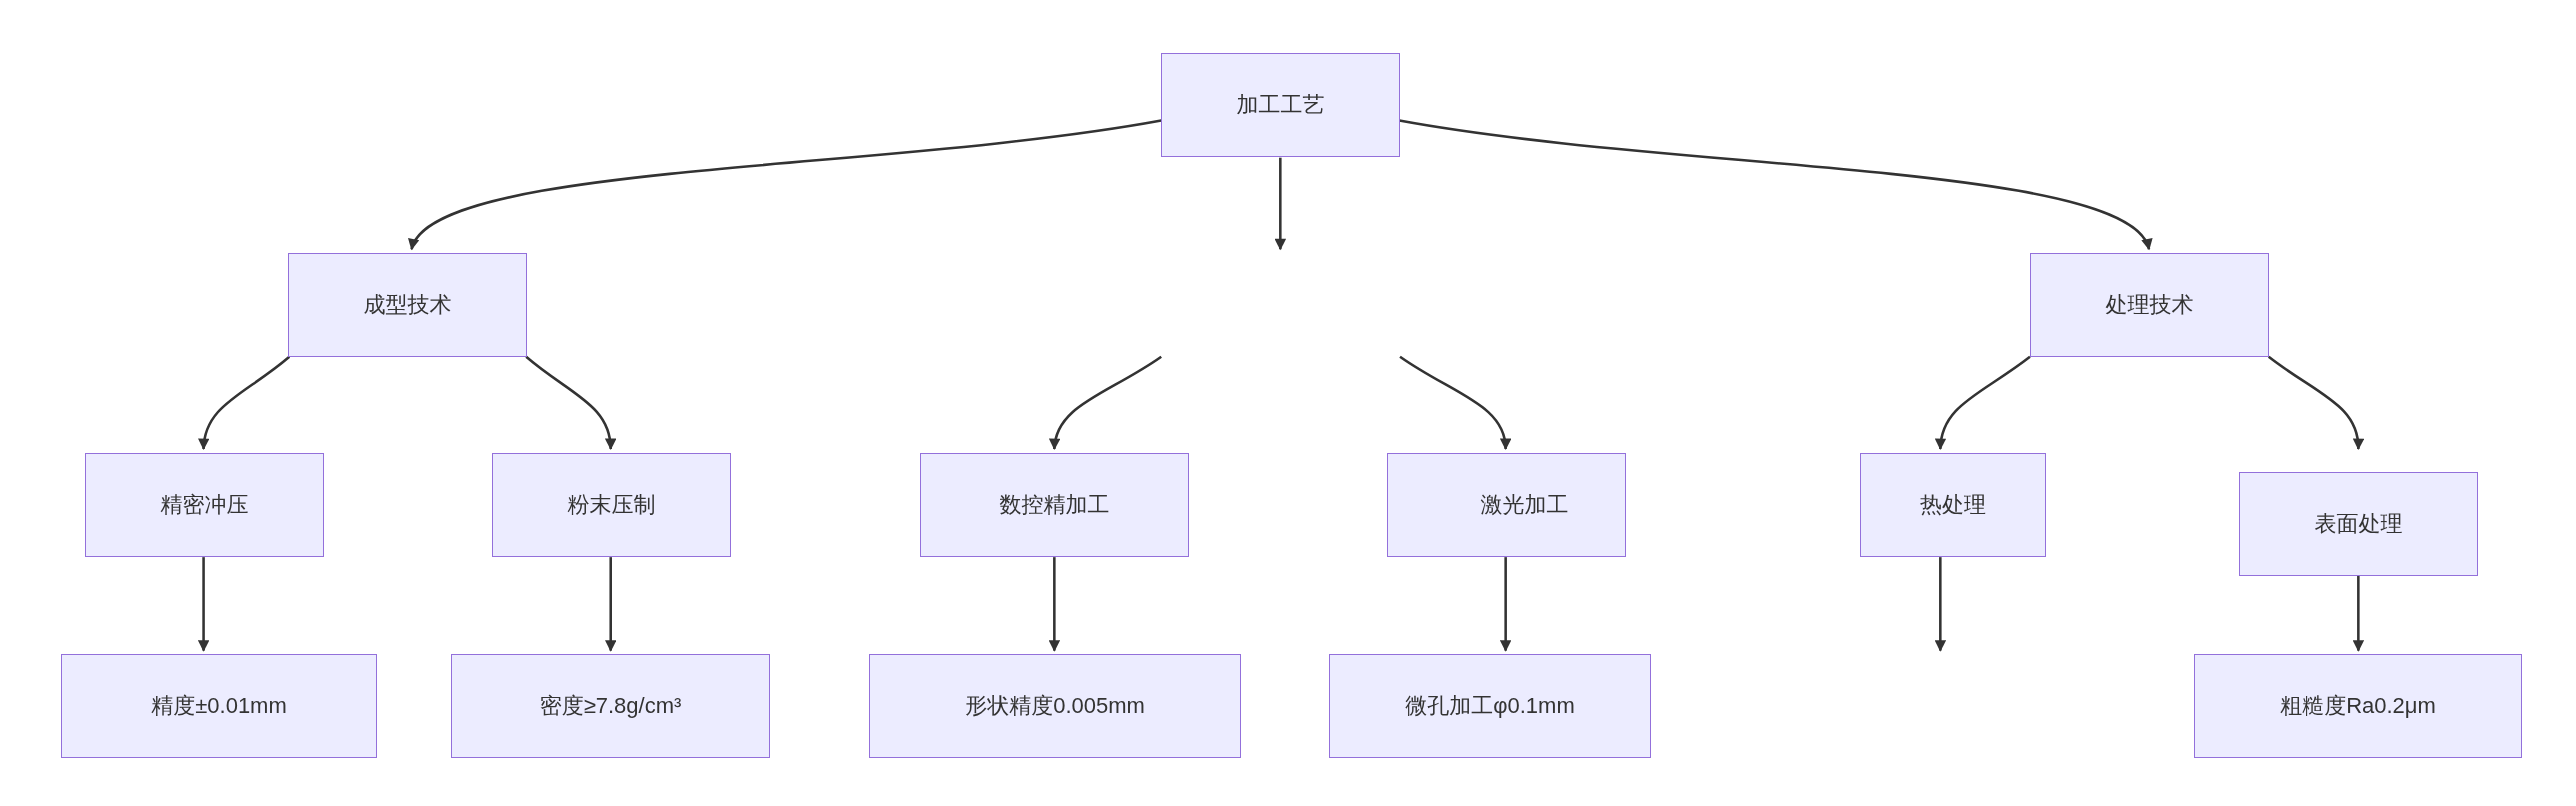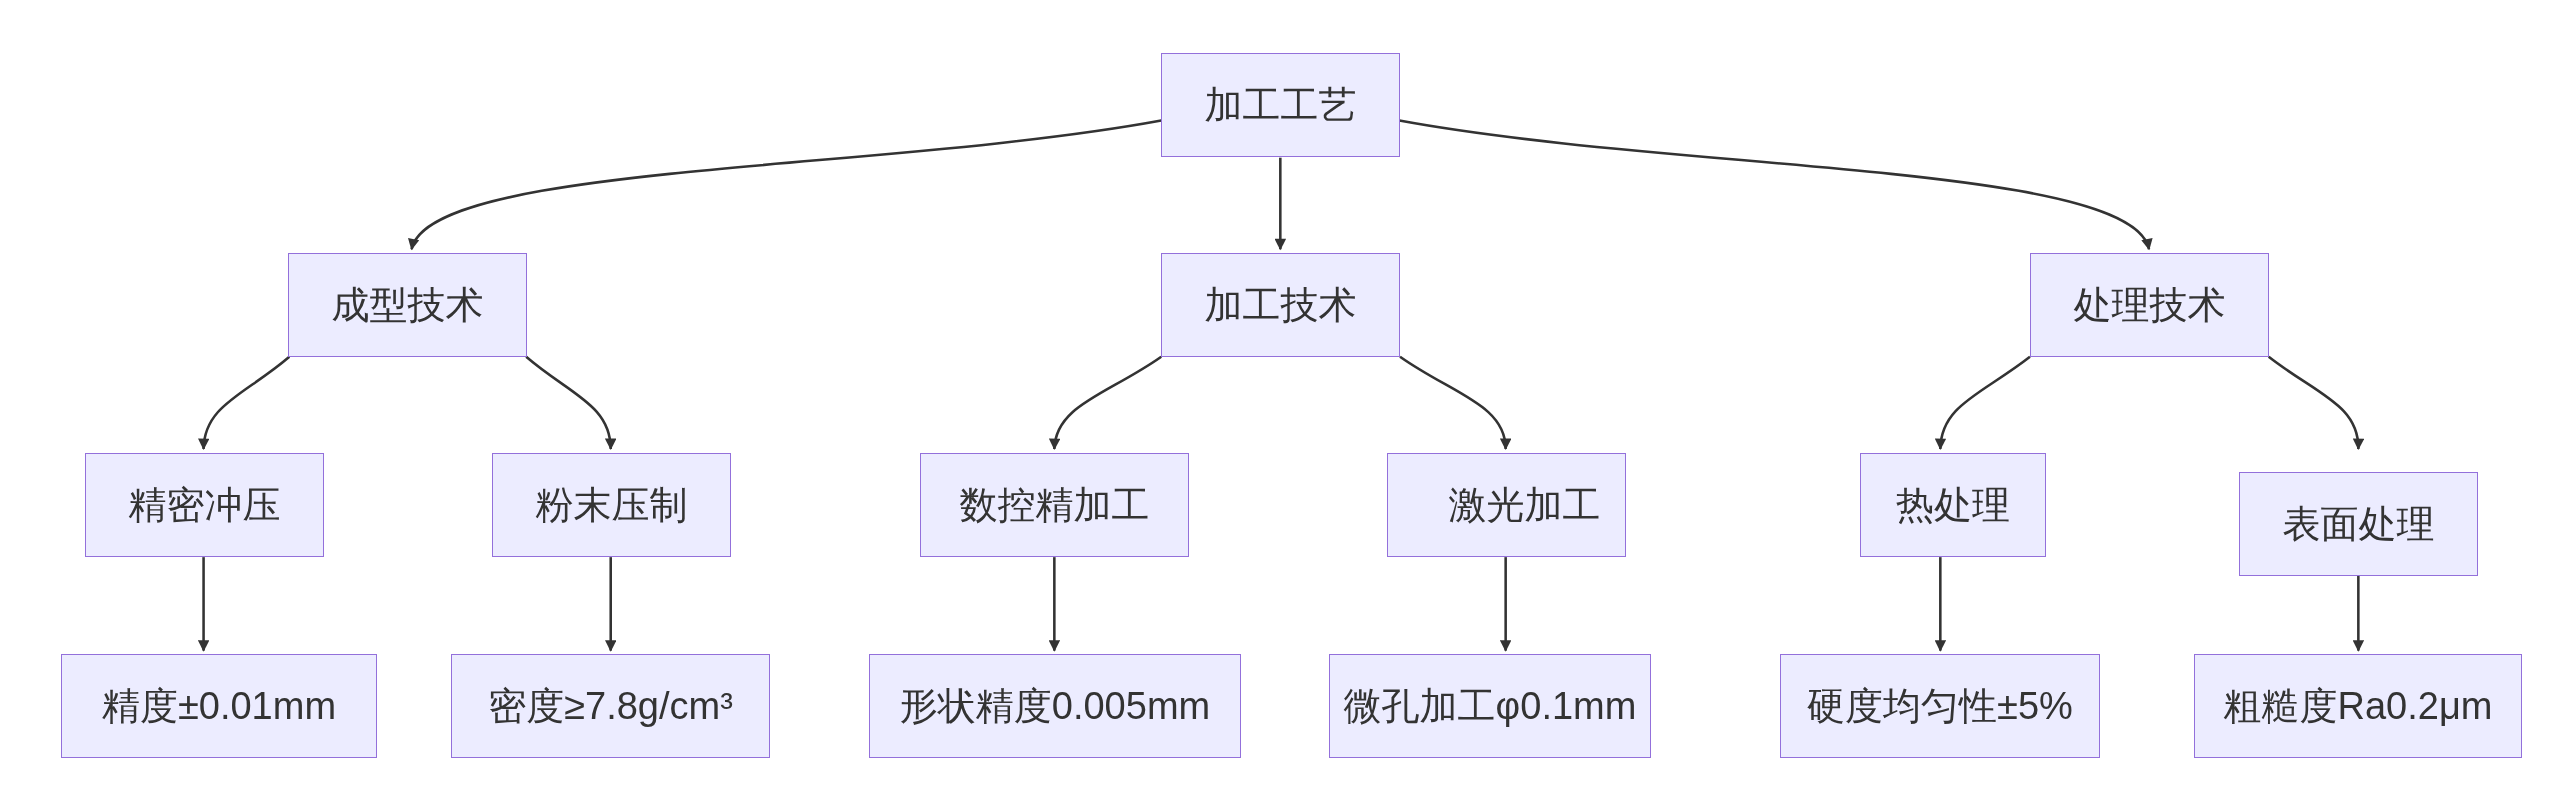--- a/index.html
+++ b/index.html
@@ -30,21 +30,21 @@
   }
   .node {
     position: absolute;
     box-sizing: border-box;
     height: 104px;
     background: #ECECFF;
     border: 1.9px solid #9370DB;
     display: flex;
     align-items: center;
     justify-content: center;
-    font-size: 38px;
+    font-size: 22px;
     line-height: 1;
     color: #333333;
     white-space: nowrap;
     text-align: center;
   }
 </style>
 </head>
 <body>
 
 <div class="canvas">
@@ -68,31 +68,29 @@
     <path class="edge" d="M 954 870 L 954 1016" marker-end="url(#arrowhead)"></path>
     <path class="edge" d="M 1647 870 L 1647 1016" marker-end="url(#arrowhead)"></path>
     <path class="edge" d="M 2352 870 L 2352 1016" marker-end="url(#arrowhead)"></path>
     <path class="edge" d="M 3031 870 L 3031 1016" marker-end="url(#arrowhead)"></path>
     <path class="edge" d="M 3684 870 L 3684 1016" marker-end="url(#arrowhead)"></path>
   </svg>
 
   <div class="node" style="left:1161px; top:53px;  width:239px;">加工工艺</div>
 
   <div class="node" style="left:288px;  top:253px; width:239px;">成型技术</div>
-  <div class="node" style="left:1161px; top:253px; width:239px;">加工技术</div>
   <div class="node" style="left:2030px; top:253px; width:239px;">处理技术</div>
 
   <div class="node" style="left:85px;  top:453px; width:239px;">精密冲压</div>
   <div class="node" style="left:920px; top:453px; width:269px;">数控精加工</div>
   <div class="node" style="left:492px;  top:453px; width:239px;">粉末压制</div>
   <div class="node" style="left:1387px; top:453px; width:239px;padding-left:36px;">激光加工</div>
   <div class="node" style="left:1836px; top:453px; width:186px;margin-left:24px;">热处理</div>
   <div class="node" style="left:2239px; top:472px; width:239px;">表面处理</div>
 
   <div class="node" style="left:61px;   top:654px; width:316px;">精度±0.01mm</div>
   <div class="node" style="left:451px;  top:654px; width:319px;">密度≥7.8g/cm³</div>
   <div class="node" style="left:869px; top:654px; width:372px;">形状精度0.005mm</div>
   <div class="node" style="left:1329px; top:654px; width:322px;">微孔加工φ0.1mm</div>
-  <div class="node" style="left:1780px; top:654px; width:320px;">硬度均匀性±5%</div>
   <div class="node" style="left:2194px; top:654px; width:328px;">粗糙度Ra0.2μm</div>
 
 </div>
 
 
 </body></html>

